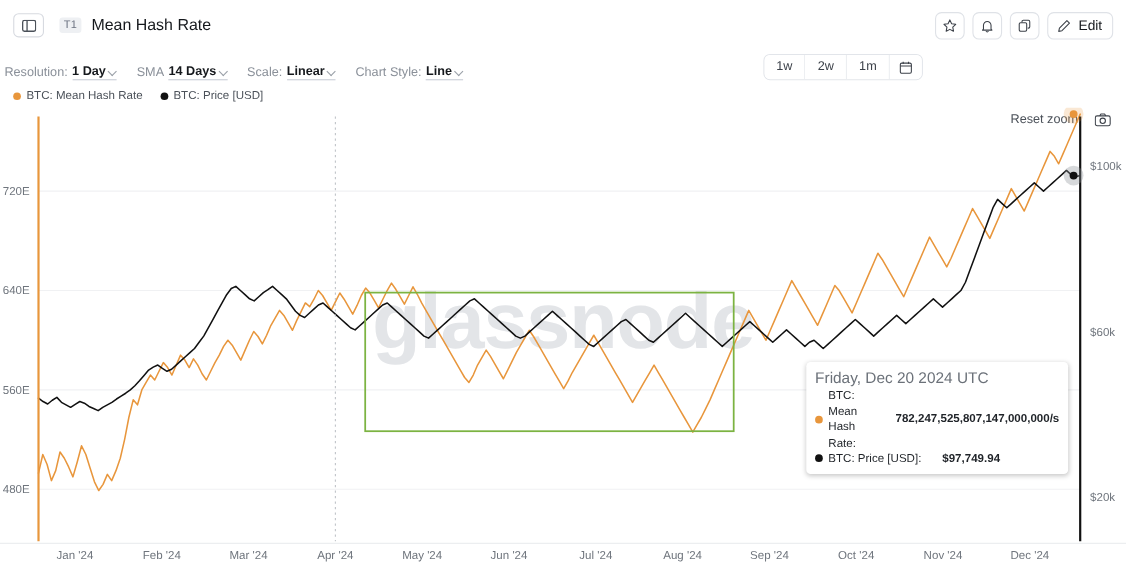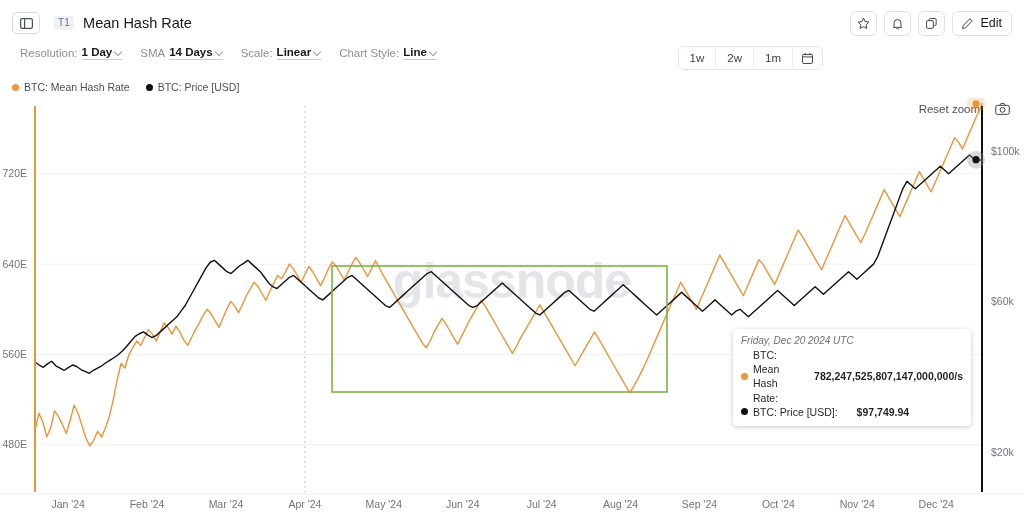--- a/index.html
+++ b/index.html
@@ -37,21 +37,21 @@
   }
   .edit-btn {
     height: 25px; border: 1px solid #dfe2e7; border-radius: 6px; background: #fff;
     display: flex; align-items: center; gap: 6px; padding: 0 9px 0 8px;
     font-size: 12.5px; color: #15181c; cursor: pointer; font-weight: 500;
   }
 
   
   .controls {
     position: absolute; left: 0; top: 46px; width: 843px; height: 27px;
-    display: flex; align-items: flex-start; padding: 0 20px;
+    display: flex; align-items: flex-end; padding: 0 4px;
   }
   .ctrl { display: flex; align-items: center; font-size: 11.5px; margin-right: 18px; }
   .ctrl-label { color: #8a9099; margin-right: 4px; }
   .ctrl-value {
     color: #15181c; font-weight: 700; border-bottom: 1px solid #c9ced6;
     padding-bottom: 1px; display: flex; align-items: center; gap: 3px;
     cursor: pointer;
   }
   .caret { display: inline-block; width: 7px; height: 7px; position: relative; }
   .caret::after {
@@ -80,33 +80,33 @@
   .legend-text { font-size: 10.5px; color: #4b5159; }
   .legend-right { margin-left: auto; display: flex; align-items: center; gap: 12px; margin-top: 43px; }
   .reset-zoom { font-size: 11.5px; color: #4b5159; cursor: pointer; }
   .cam-btn { width: 20px; height: 20px; display: flex; align-items: center; justify-content: center; cursor: pointer; }
 
   
   .chart-area { position: absolute; left: 0; top: 98px; width: 1024px; height: 426px; }
   .chart-svg { position: absolute; left: 0; top: 0; }
   .watermark {
     position: absolute; left: 0; top: 158px; width: 1024px;
-    text-align: center; font-size: 50px; font-weight: 700;
+    text-align: center; font-size: 72px; font-weight: 700;
     color: #e3e5e8; letter-spacing: -1px; user-select: none; line-height: 1;
   }
   .axis-label { font-size: 10.5px; fill: #6f757d; }
   .xtick { font-size: 10.5px; fill: #6f757d; }
 
   
   .tooltip {
     position: absolute; left: 733px; top: 329px; width: 238px;
     background: #ffffff; border-radius: 4px; padding: 6px 8px 7px 8px;
     box-shadow: 0 1px 5px rgba(0,0,0,.22);
   }
-  .tt-date { font-size: 10px; color: #6b7179; margin-bottom: 2px; font-style: italic; }
+  .tt-date { font-size: 14px; color: #6b7179; margin-bottom: 2px; }
   .tt-row { display: flex; align-items: center; font-size: 10.5px; color: #1f2328; line-height: 1.35; }
   .tt-dot { width: 7px; height: 7px; border-radius: 50%; margin-right: 5px; flex: none; }
   .tt-key { color: #1f2328; }
   .tt-val { font-weight: 700; margin-left: 19px; }
 </style>
 </head>
 <body>
 
 <div class="app">
 

